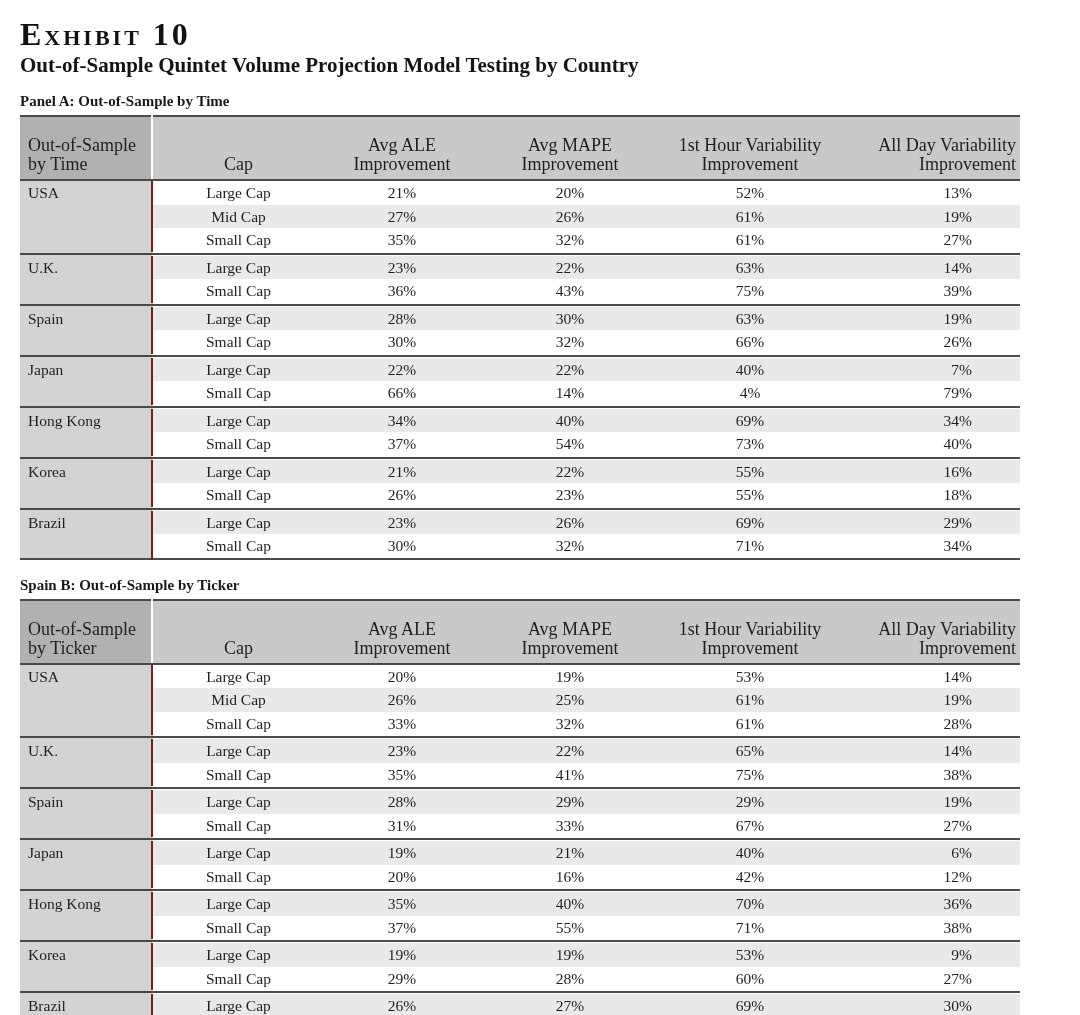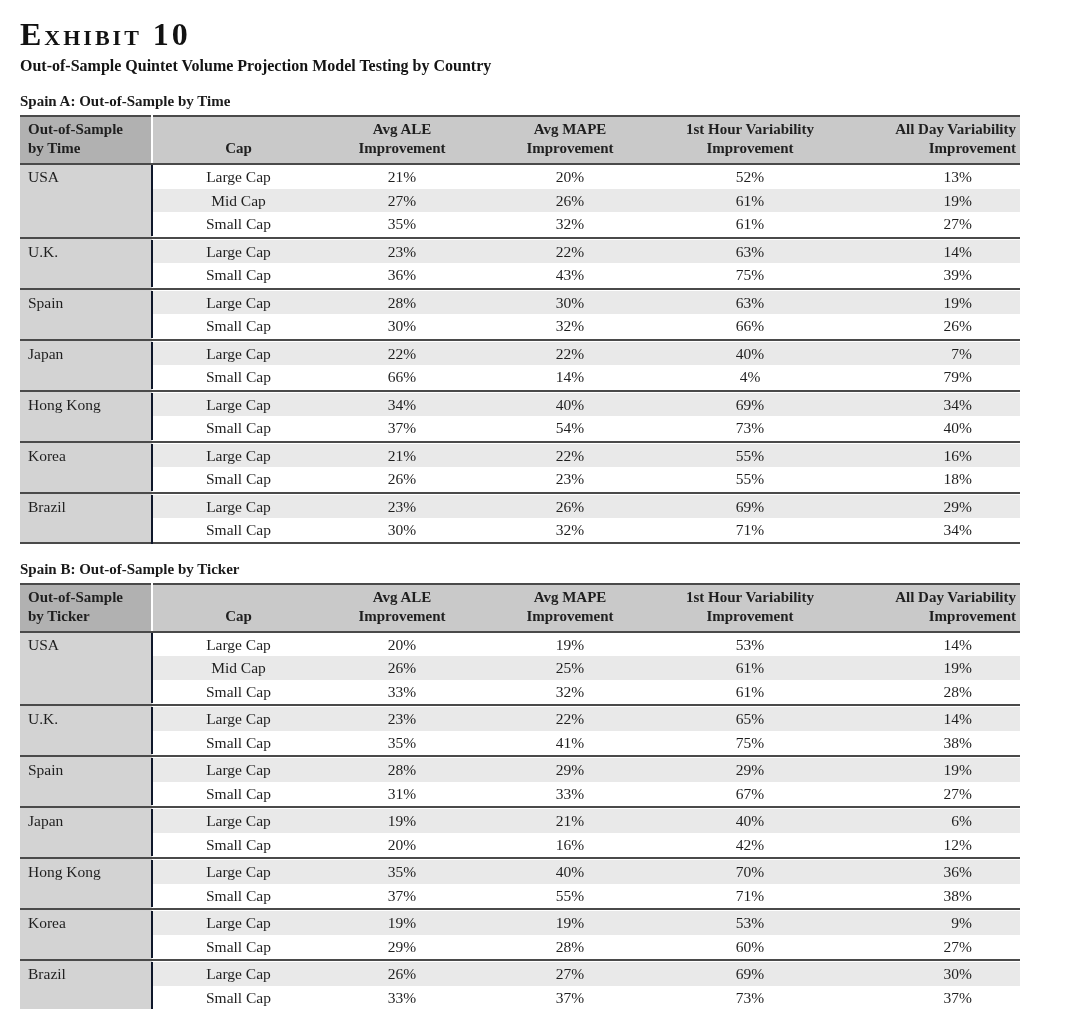--- a/index.html
+++ b/index.html
@@ -19,21 +19,21 @@
   .exhibit-label {
     font-size: 32px;
     font-weight: bold;
     font-variant: small-caps;
     letter-spacing: 3px;
     line-height: 32px;
     color: #121212;
     margin: 0 0 5px 0;
   }
   .exhibit-title {
-    font-size: 16px;
+    font-size: 21px;
     font-weight: bold;
     line-height: 21px;
     color: #141414;
     margin: 0 0 16px 0;
   }
   .panel { margin: 0 0 16px 0; }
   .panel-label {
     font-size: 15px;
     font-weight: bold;
     line-height: 19px;
@@ -50,24 +50,24 @@
   col.c-country { width: 132px; }
   col.c-cap     { width: 172px; }
   col.c-ale     { width: 156px; }
   col.c-mape    { width: 180px; }
   col.c-hour    { width: 180px; }
   col.c-allday  { width: 180px; }
 
   thead th {
     background: #c9c9c9;
     border-bottom: 2.5px solid #4a4a4a;
-    font-size: 15px;
-    font-weight: bold;
+    font-size: 18px;
+    font-weight: normal;
     vertical-align: bottom;
-    padding: 3px 2px 5px 2px;
+    padding: 19px 2px 5px 2px;
     text-align: center;
   }
   thead th .hl { line-height: 19px; height: 19px; white-space: nowrap; }
   th.country-h {
     background: #b1b1b1;
     text-align: left;
     padding-left: 8px;
     border-right: 2px solid #ffffff;
   }
   th.allday-h { text-align: right; padding-right: 4px; }
@@ -77,21 +77,21 @@
     height: 23.5px;
     line-height: 23.5px;
     padding: 0;
     background: #ffffff;
   }
   td.country {
     background: #d3d3d3;
     text-align: left;
     padding-left: 8px;
     vertical-align: top;
-    border-right: 2px solid #0f172a;
+    border-right: 2px solid #7f1d1d;
   }
   tr.gray td:not(.country) { background: #e9e9e9; }
   td.cap, td.v { text-align: center; }
   td.allday { text-align: right; padding-right: 48px; }
 
   tr.sep td {
     height: 4px;
     line-height: 0;
     padding: 0;
     background: #ffffff;
@@ -100,21 +100,21 @@
   tr.sep .line { height: 2px; background: #4a4a4a; margin: 1px 0; }
 </style>
 </head>
 <body>
 
 <div class="page">
   <div class="exhibit-label">Exhibit 10</div>
   <div class="exhibit-title">Out-of-Sample Quintet Volume Projection Model Testing by Country</div>
   <div id="panels">
       <div class="panel">
-        <div class="panel-label">Spain A: Out-of-Sample by Time</div>
+        <div class="panel-label">Panel A: Out-of-Sample by Time</div>
         <table class="data-table bottom-b">
           <colgroup>
             <col class="c-country">
             <col class="c-cap">
             <col class="c-ale">
             <col class="c-mape">
             <col class="c-hour">
             <col class="c-allday">
           </colgroup>
           <thead>

